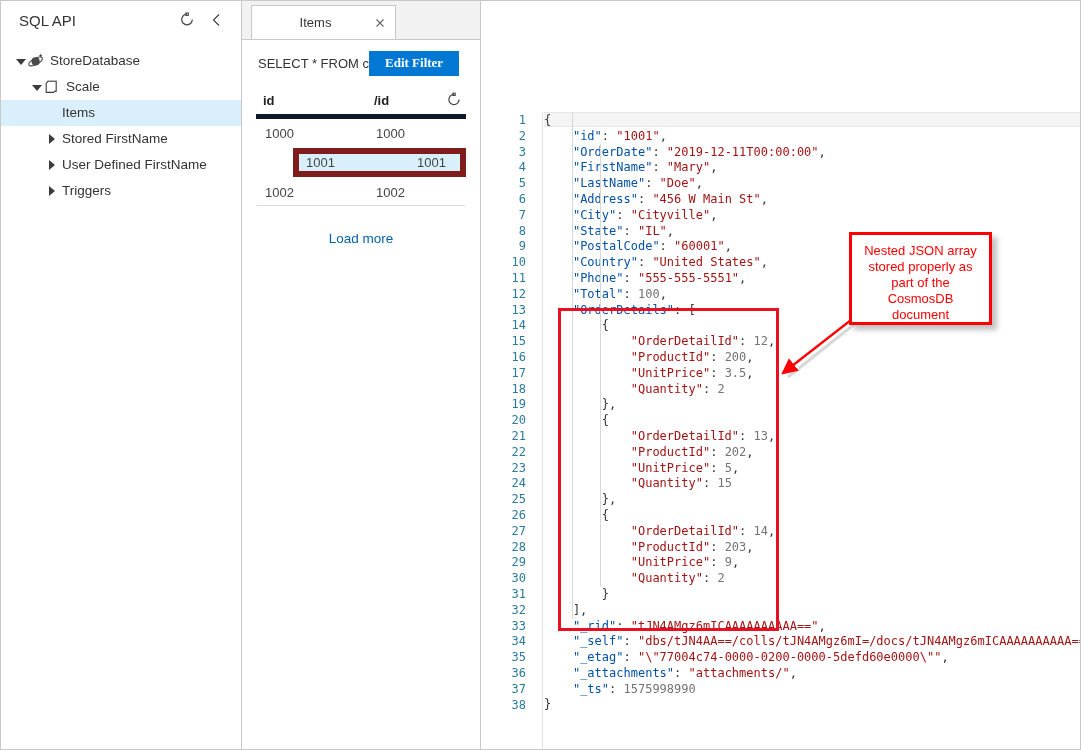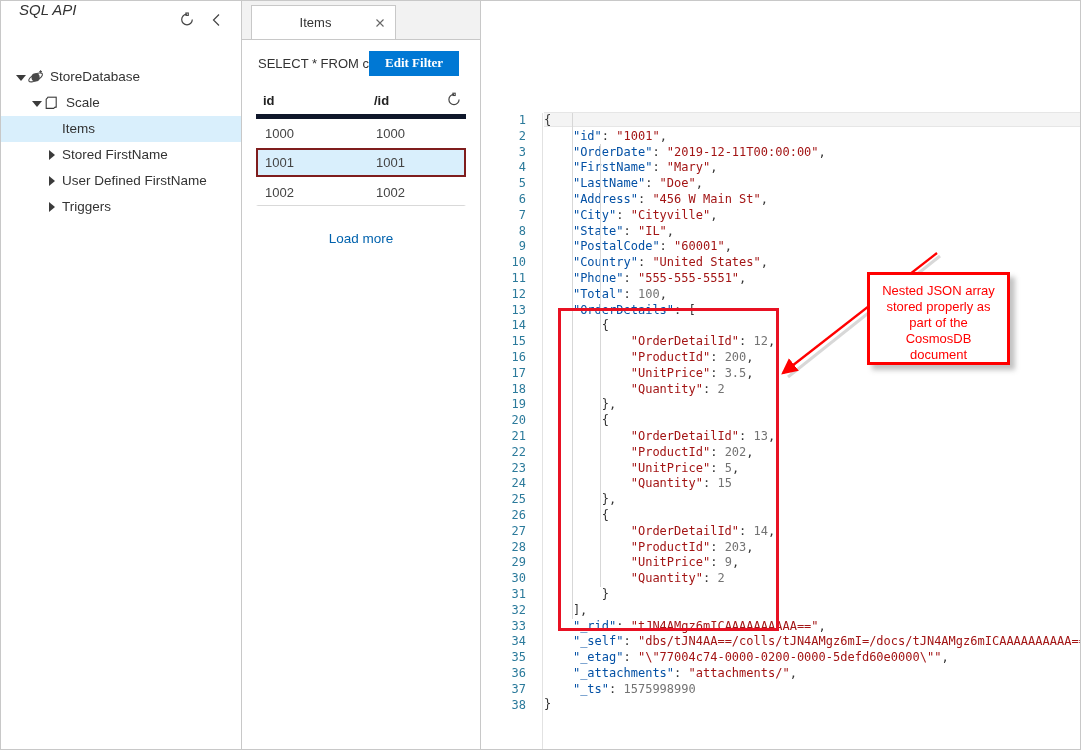--- a/index.html
+++ b/index.html
@@ -29,42 +29,42 @@
     left: 0; top: 0;
     width: 241px;
     height: 100%;
     box-sizing: border-box;
     border-right: 1px solid #c8c8c8;
     background: #ffffff;
   }
   .sb-header {
     height: 38px;
     display: flex;
+    align-items: center;
     padding: 0 10px 0 18px;
-    font-style: italic;
   }
   .sb-title {
     font-size: 15px;
     color: #333333;
     flex: 1;
   }
   .sb-hdr-icons {
     display: flex;
     align-items: center;
     gap: 14px;
     padding-right: 6px;
   }
   .icon-btn {
     width: 16px;
     height: 16px;
     display: block;
     color: #444;
   }
   .tree {
-    margin-top: 25px;
+    margin-top: 9px;
     text-align: center;
   }
   .tree-row {
     display: flex;
     align-items: center;
     height: 26px;
     font-size: 13.5px;
     color: #333333;
     white-space: nowrap;
   }
@@ -192,21 +192,22 @@
     display: flex;
     align-items: center;
     height: 29px;
     font-size: 13px;
     color: #444;
     box-sizing: border-box;
     border: 2px solid transparent;
   }
   .grid-row.selected {
     background: #d9effc;
-    border: 2px solid #7f1d1d;
+    border: 6px solid #7f1d1d;
+    margin-left: 37px;
   }
   .grid-bottom-rule {
     border-bottom: 1px solid #d9d9d9;
   }
   .loadmore-wrap {
     text-align: center;
     margin-top: 25px;
   }
   .loadmore {
     color: #0062ad;
@@ -434,15 +435,15 @@
   <svg class="arrow-svg" style="left:760px; top:230px; width:180px; height:160px;" viewBox="0 0 180 160">
     <defs>
       <marker id="arrowhead" markerWidth="7" markerHeight="7" refX="6" refY="3.5" orient="auto">
         <polygon points="0 0, 7 3.5, 0 7" fill="#ff0000"></polygon>
       </marker>
     </defs>
     <line x1="176" y1="22" x2="24" y2="143" stroke="#b9b9b9" stroke-width="3" opacity="0.55" transform="translate(3,3)"></line>
     <line x1="176" y1="22" x2="22" y2="142" stroke="#ff0000" stroke-width="2.3" marker-end="url(#arrowhead)"></line>
   </svg>
 
-  <div class="callout" style="left:866px; top:231px; width:143px; height:93px;margin-top:40px;">Nested JSON array stored properly as part of the CosmosDB document</div>
+  <div class="callout" style="left:848px; top:231px; width:143px; height:93px;">Nested JSON array stored properly as part of the CosmosDB document</div>
 
 </div>
 
 </body></html>

